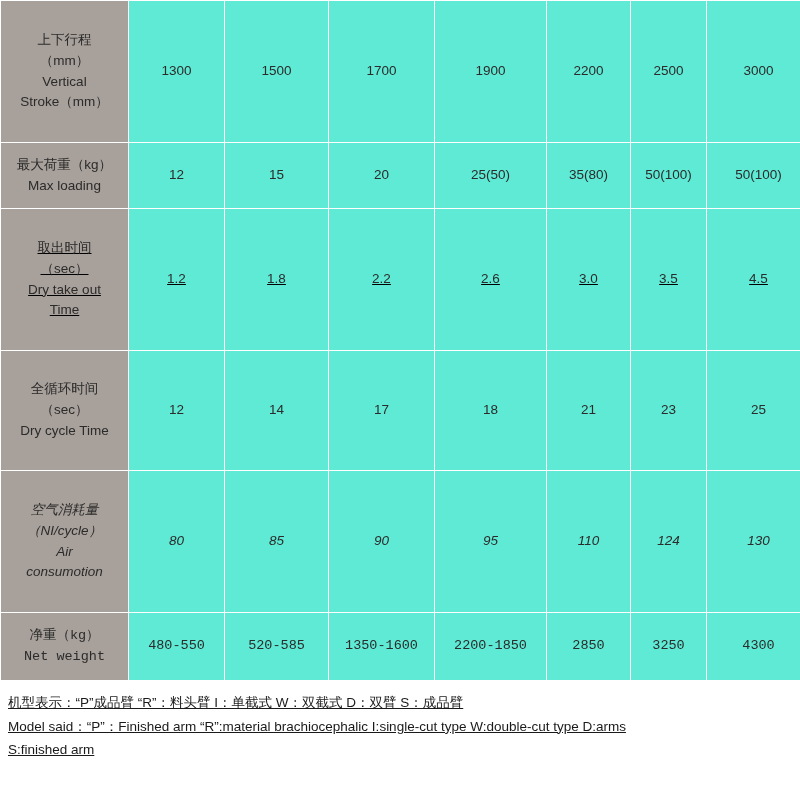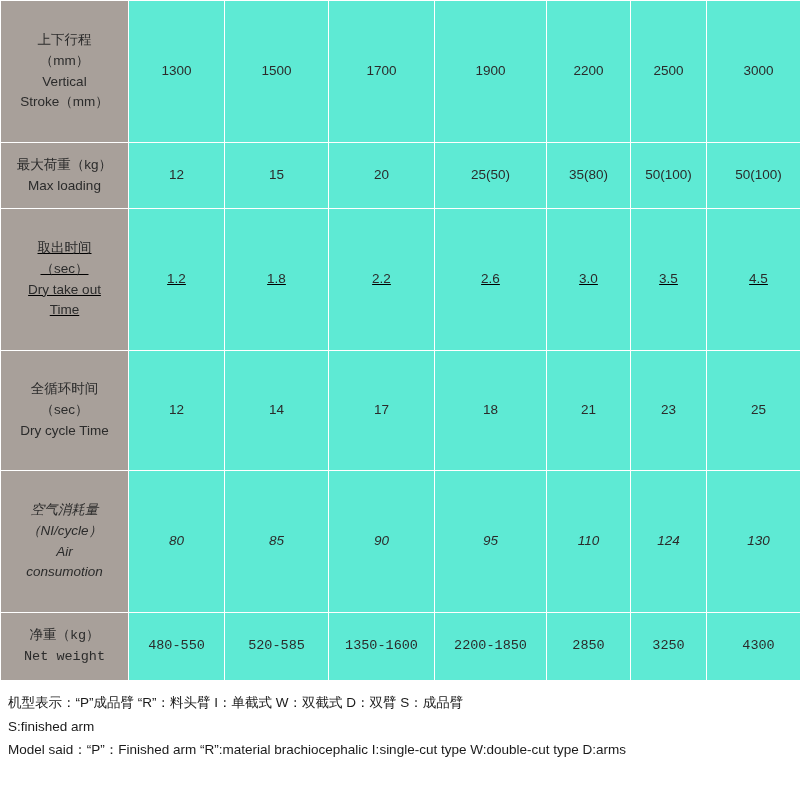--- a/index.html
+++ b/index.html
@@ -43,21 +43,21 @@
   .col-e { width: 84px; }
   .col-f { width: 76px; }
   .col-g { width: 104px; }
 
   #footnote {
     padding: 10px 8px 0 8px;
     font-size: 13.5px;
     color: #1a1a1a;
     line-height: 1.75;
   }
-  #footnote div { white-space: nowrap; }
+  #footnote div { white-space: nowrap; text-decoration: underline; }
   .fn-cn { letter-spacing: 0px; }
 </style>
 </head>
 <body>
 
 <table id="spec-table">
   <colgroup>
     <col class="label-col">
     <col class="col-a">
     <col class="col-b">
@@ -157,15 +157,15 @@
       <td class="data-cell">2200-1850</td>
       <td class="data-cell">2850</td>
       <td class="data-cell">3250</td>
       <td class="data-cell">4300</td>
     </tr>
   </tbody>
 </table>
 
 <div id="footnote">
   <div class="fn-cn">机型表示：“P”成品臂  “R”：料头臂 I：单截式 W：双截式 D：双臂 S：成品臂</div>
+  <div>Model said：“P”：Finished arm  “R”:material brachiocephalic  I:single-cut type  W:double-cut type  D:arms</div>
   <div>S:finished arm</div>
-  <div>Model said：“P”：Finished arm  “R”:material brachiocephalic  I:single-cut type  W:double-cut type  D:arms</div>
 </div>
 
 </body></html>

